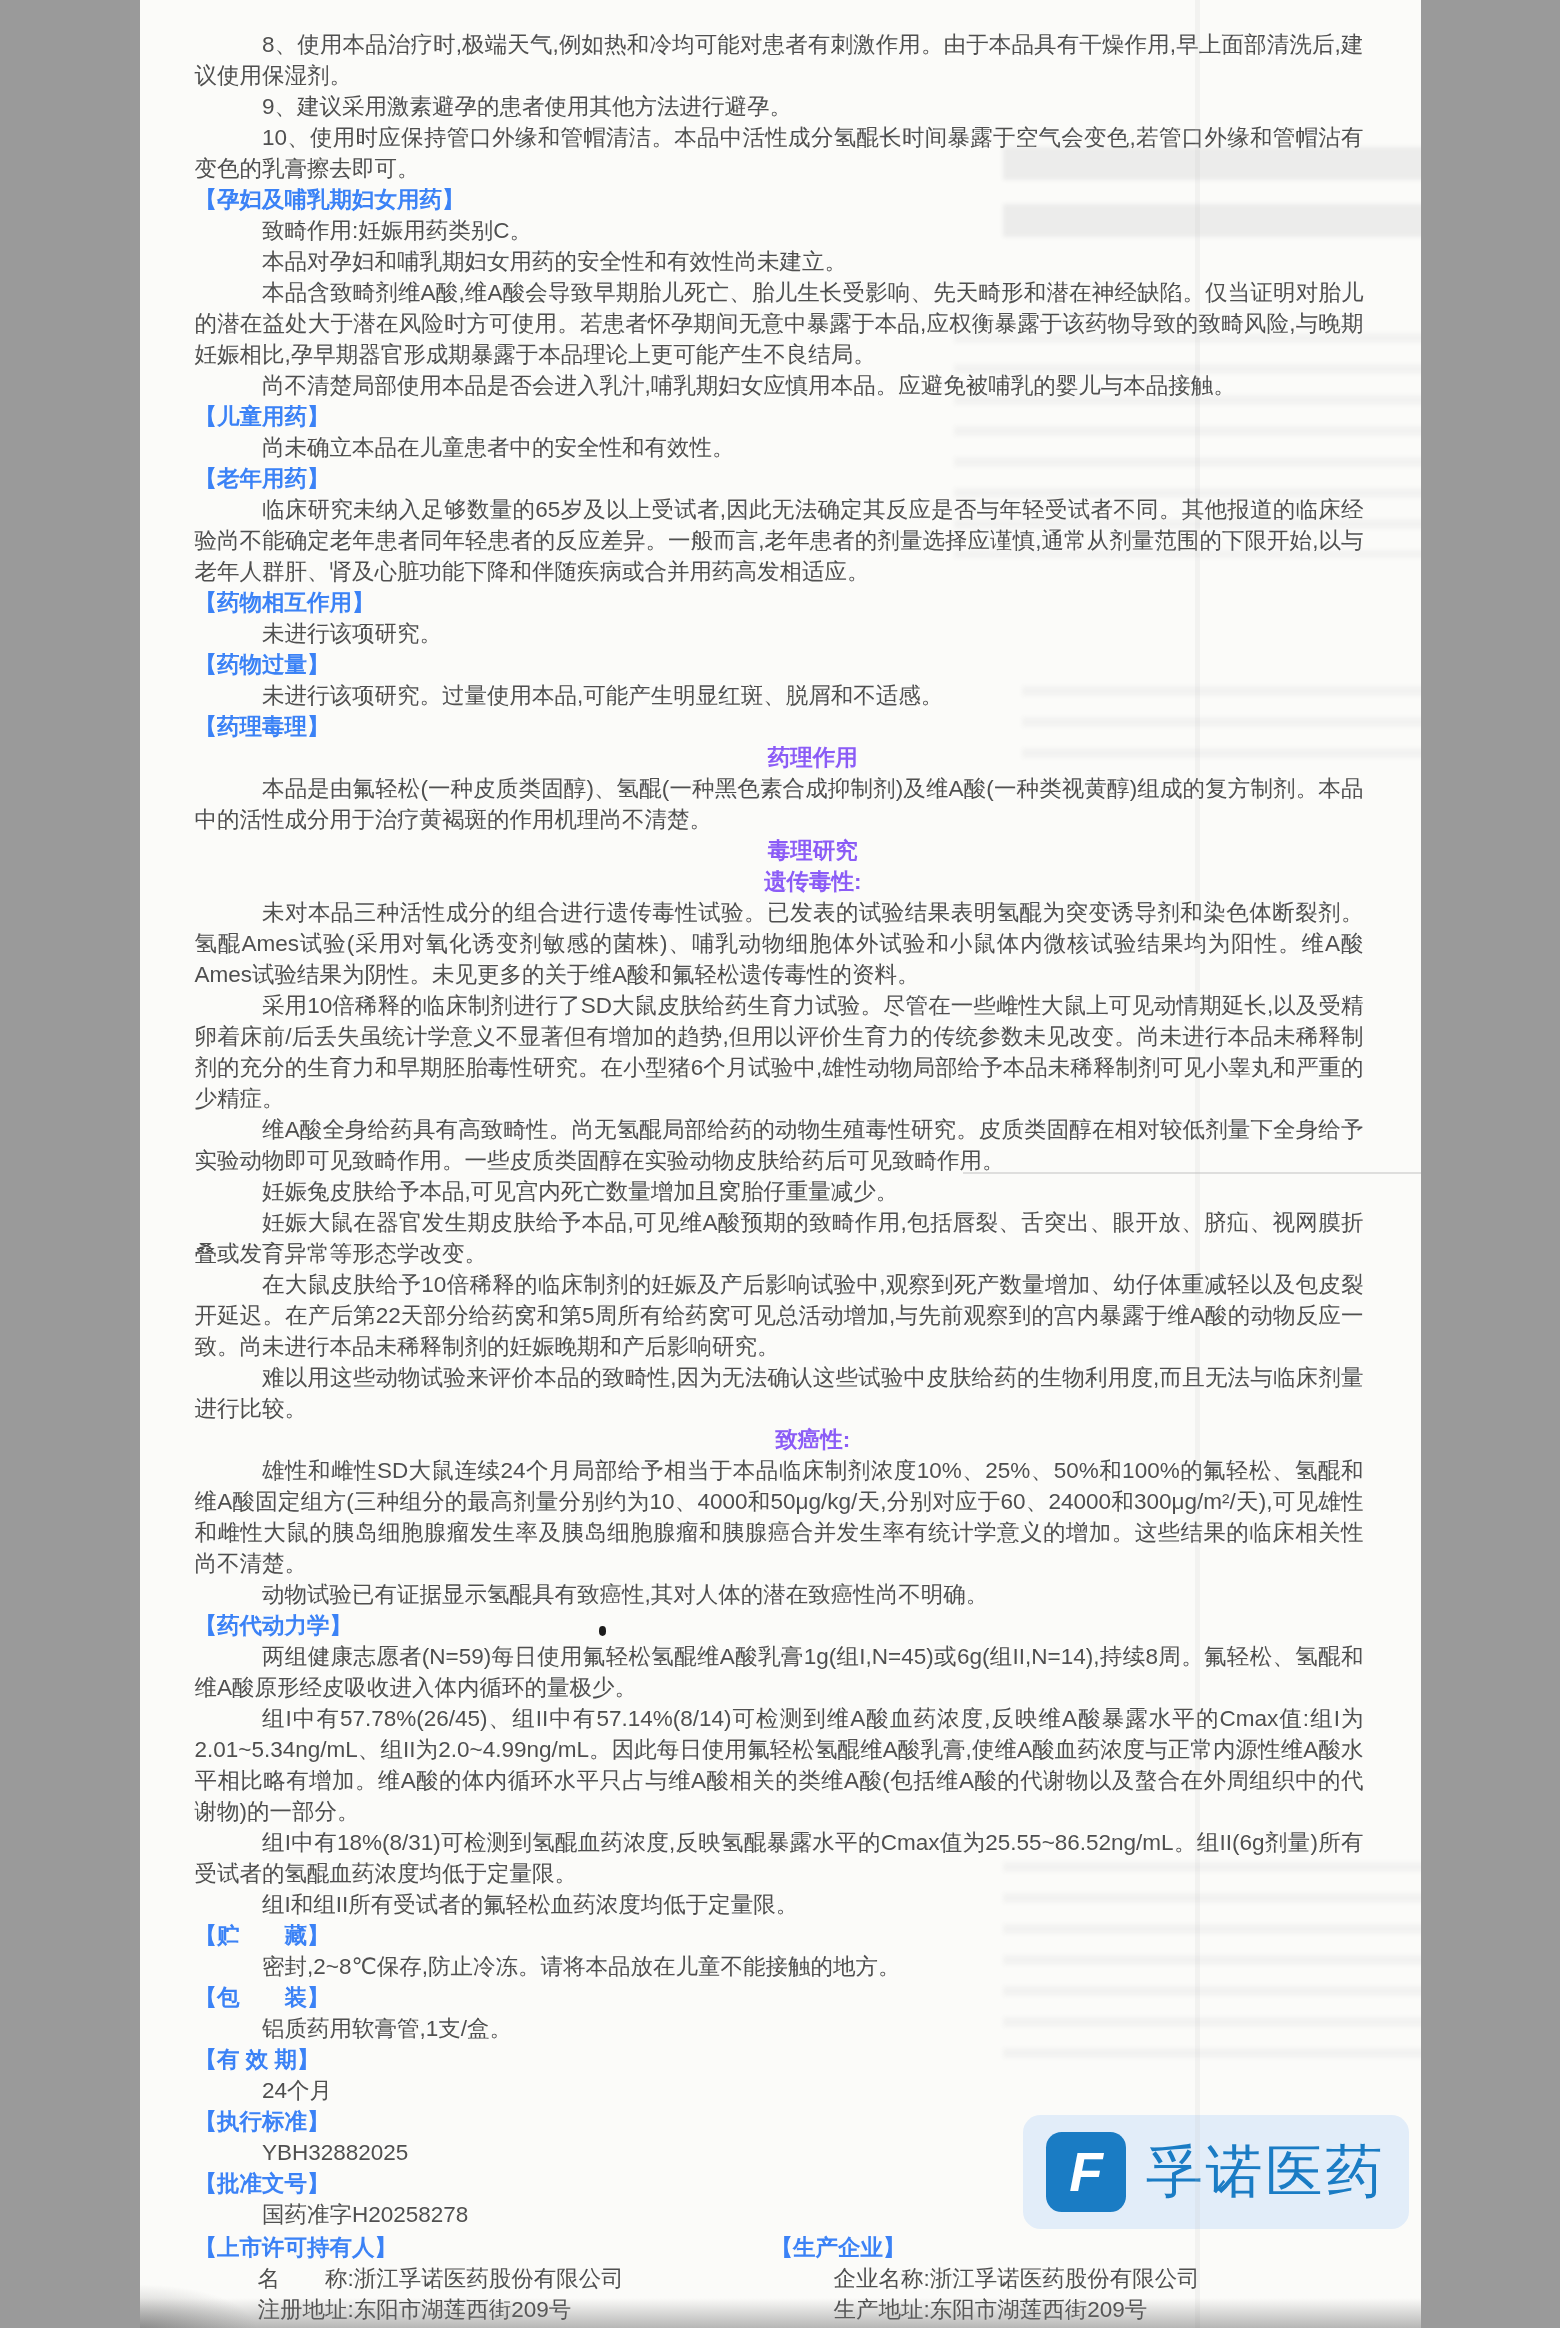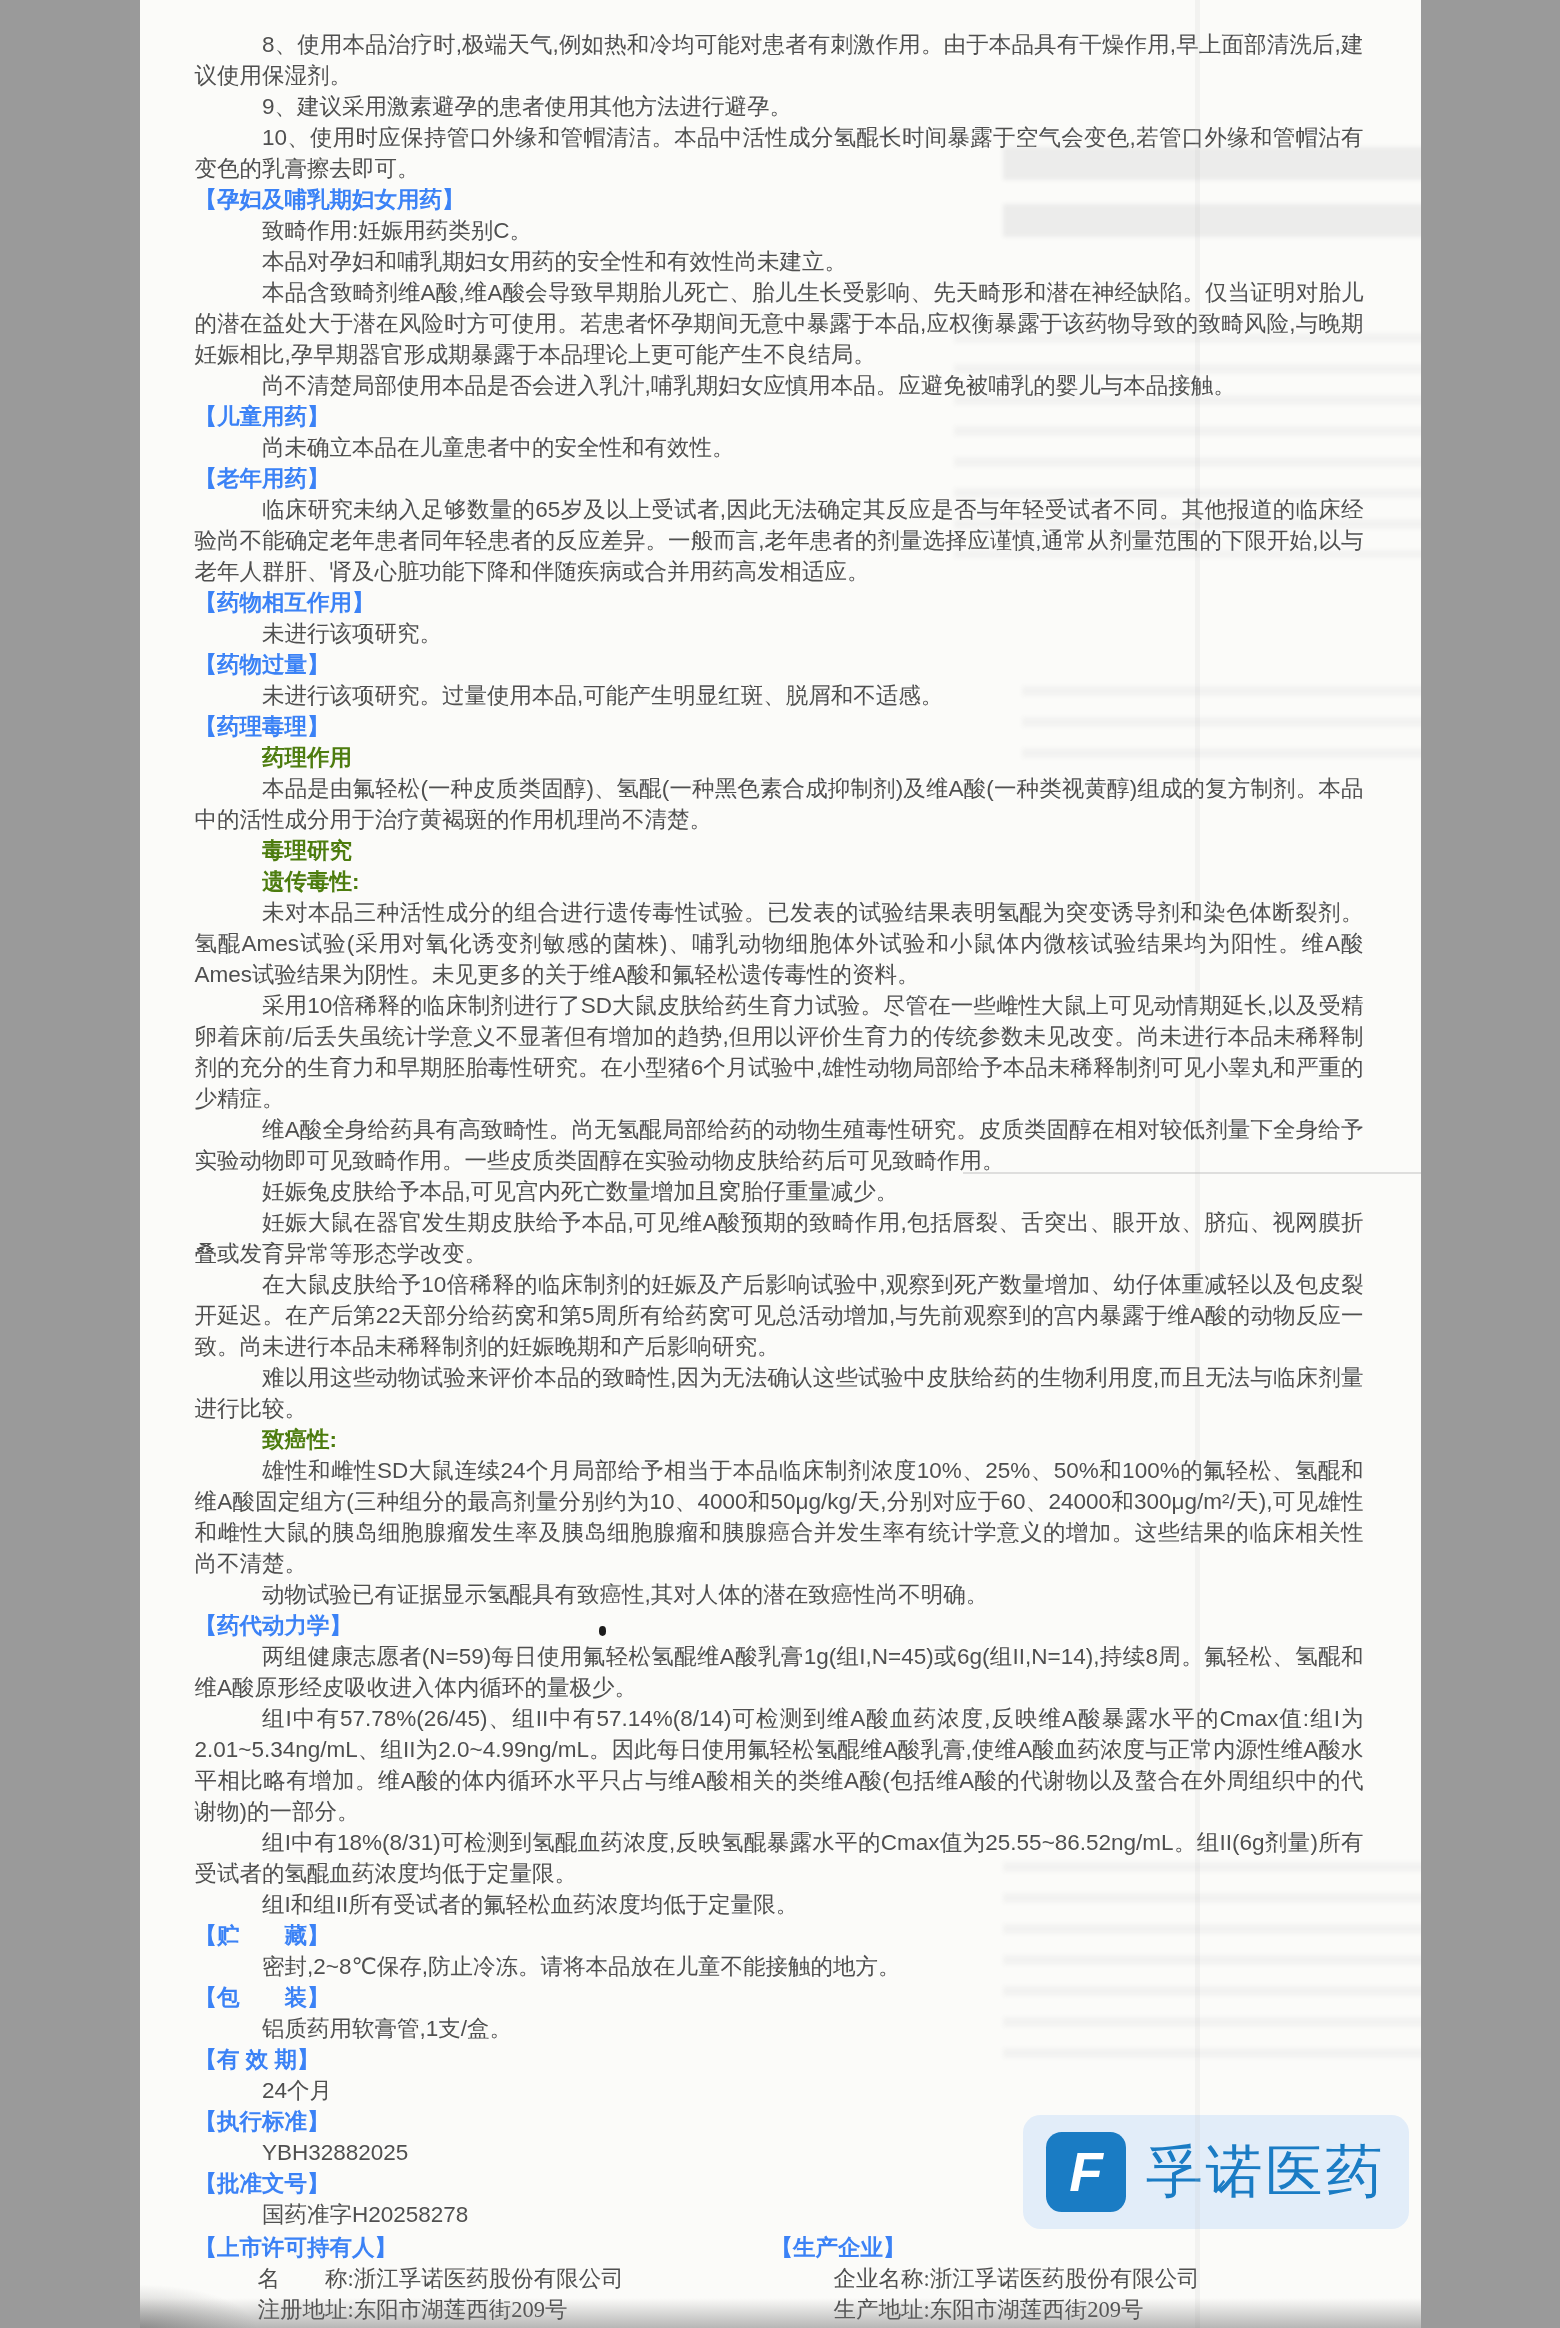--- a/index.html
+++ b/index.html
@@ -17,26 +17,26 @@
     padding:29px 57px 0 55px;
     font-size:22.5px;
     line-height:31px;
     text-align:justify;
     z-index:2;
   }
   .blk{min-height:30px;}
   .blk.heading{font-weight:bold;color:#3b82f6;text-align:left;}
   .blk.p{text-indent:3em;}
   .blk.item{text-indent:3em;}
-  .blk.sub{text-indent:3em;font-weight:bold;color:#4d7c0f;text-align:left;}
+  .blk.sub{text-indent:3em;font-weight:bold;color:#8b5cf6;text-align:center;}
   .footer{display:flex;margin-top:2px;}
   .fcol{box-sizing:border-box;}
   .fcol.left{width:576px;flex:none;}
   .fcol.right{flex:1;}
-  .fline{padding-left:63px;white-space:nowrap;font-family:Liberation Serif, serif;}
+  .fline{padding-left:63px;white-space:nowrap;}
   
   .logo-band{
     position:absolute;right:11.8px;bottom:100px;
     width:386px;height:114px;border-radius:17.6px;
     background:#e2edf9;
     display:flex;align-items:center;justify-content:center;gap:19.6px;
     z-index:3;
   }
   .logo-tile{
     width:80px;height:80px;border-radius:15.7px;

